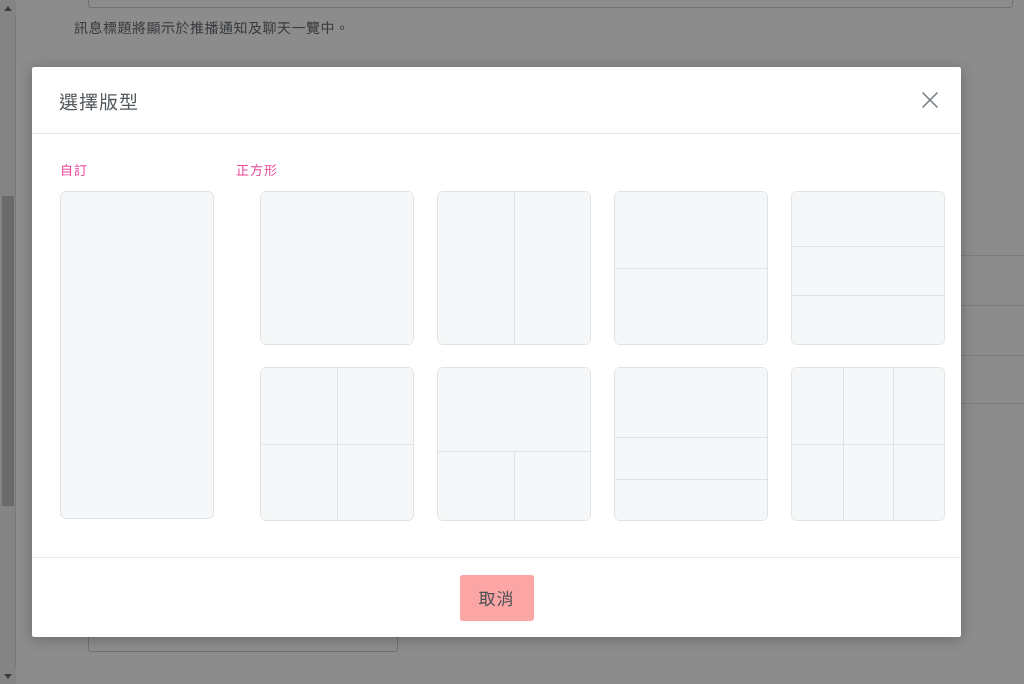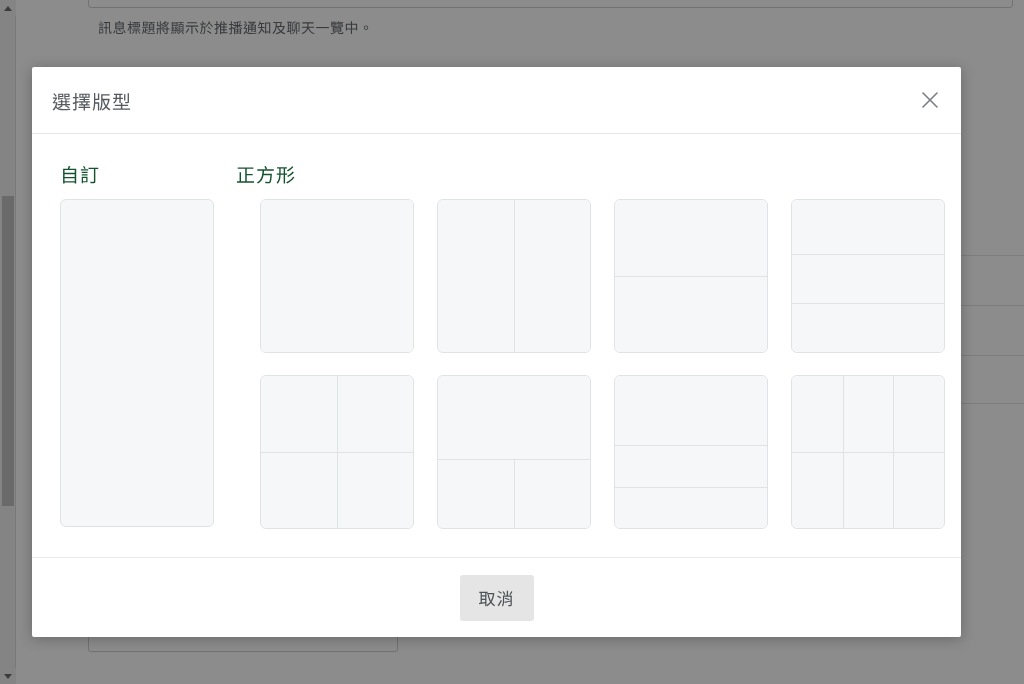--- a/index.html
+++ b/index.html
@@ -25,21 +25,21 @@
   .bg-input-top {
     position: absolute;
     left: 88px; top: -40px;
     width: 925px; height: 48px;
     border: 1px solid #ccd0d4;
     border-radius: 3px;
     background: #ffffff;
   }
   .bg-helper-text {
     position: absolute;
-    left: 98px; top: 17px;
+    left: 74px; top: 17px;
     font-size: 14px;
     color: #666b70;
     letter-spacing: 0.5px;
     white-space: nowrap;
   }
   .bg-rule {
     position: absolute;
     left: 690px;
     width: 340px; height: 1px;
     background: #e2e4e6;
@@ -107,21 +107,21 @@
   }
   .modal-header {
     position: relative;
     height: 67px;
     border-bottom: 1px solid #e6e6e6;
     display: flex;
     align-items: center;
     flex: 0 0 auto;
   }
   .modal-title {
-    margin-left: 20px;
+    margin-left: 27px;
     font-size: 19px;
     color: #555a5e;
     letter-spacing: 1px;
   }
   .close-btn {
     position: absolute;
     right: 14px; top: 50%;
     transform: translateY(-50%);
     width: 34px; height: 34px;
     display: flex; align-items: center; justify-content: center;
@@ -136,22 +136,22 @@
     padding: 0 28px;
     overflow: hidden;
   }
 
   .section-labels {
     display: flex;
     margin-top: 26px;
     margin-bottom: 12px;
   }
   .section-label {
-    font-size: 19px;
-    color: #14532d;
+    font-size: 13px;
+    color: #ec4899;
     letter-spacing: 1px;
   }
   .section-label.custom { width: 176px; }
 
   .tpl-area {
     display: flex;
     gap: 24px;
   }
   .custom-col { width: 176px; flex: 0 0 176px; }
   .square-col { flex: 1 1 auto; }
@@ -212,21 +212,21 @@
     min-width: 74px;
     height: 46px;
     padding: 0 18px;
     border: none;
     border-radius: 3px;
     font-size: 17px;
     letter-spacing: 1px;
     cursor: pointer;
     font-family: "Liberation Sans", "DejaVu Sans", sans-serif;
   }
-  .btn-cancel { background: #e5e5e5; color: #4c5256; }
+  .btn-cancel { background: #fca5a5; color: #4c5256; }
   .btn-confirm { background: #5ed56e; color: #ffffff; }
 </style>
 </head>
 <body>
 
 <div id="page">
 
   <div class="bg-layer">
     <div class="bg-input-top"></div>
     <div class="bg-helper-text">訊息標題將顯示於推播通知及聊天一覽中。</div>

